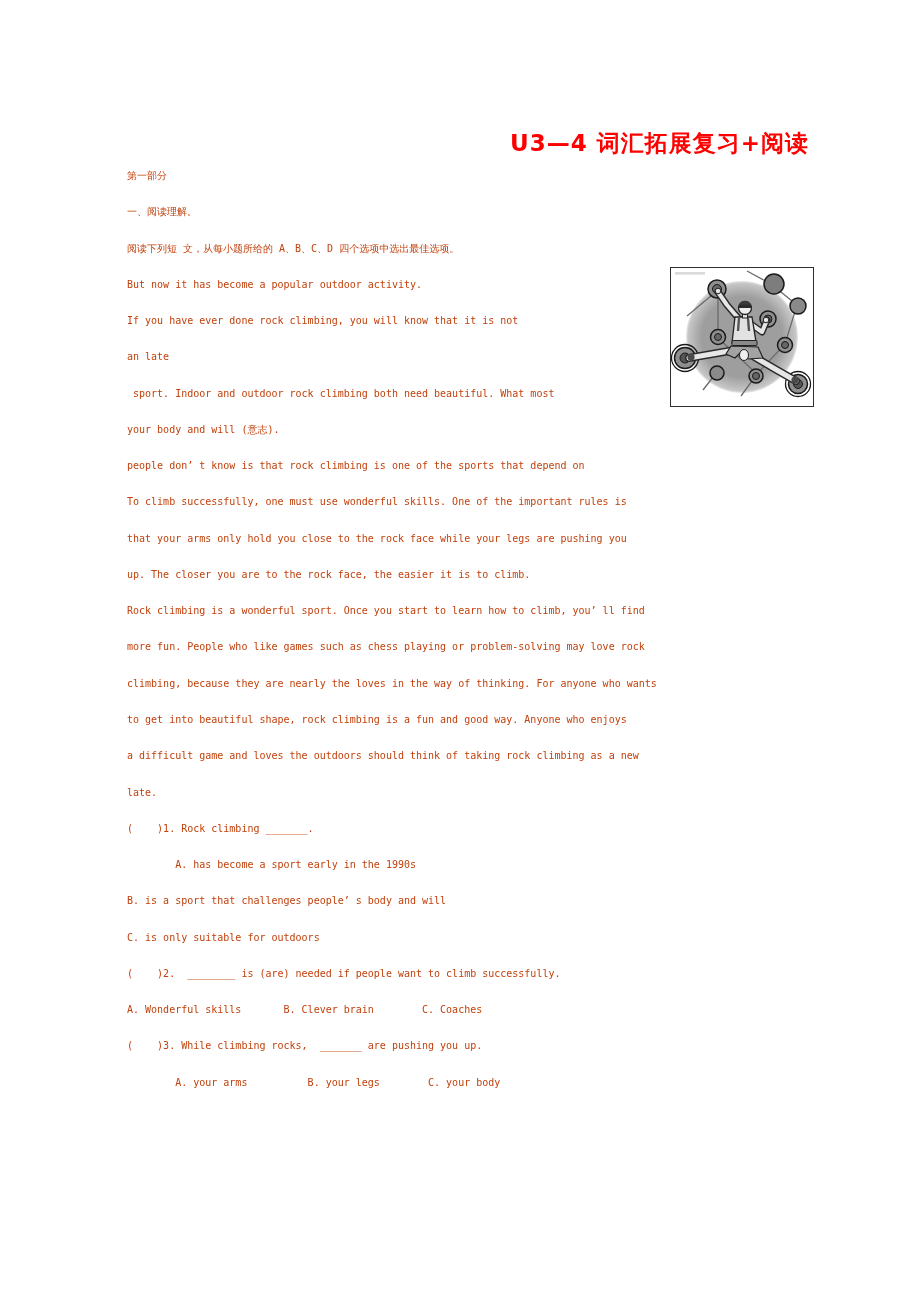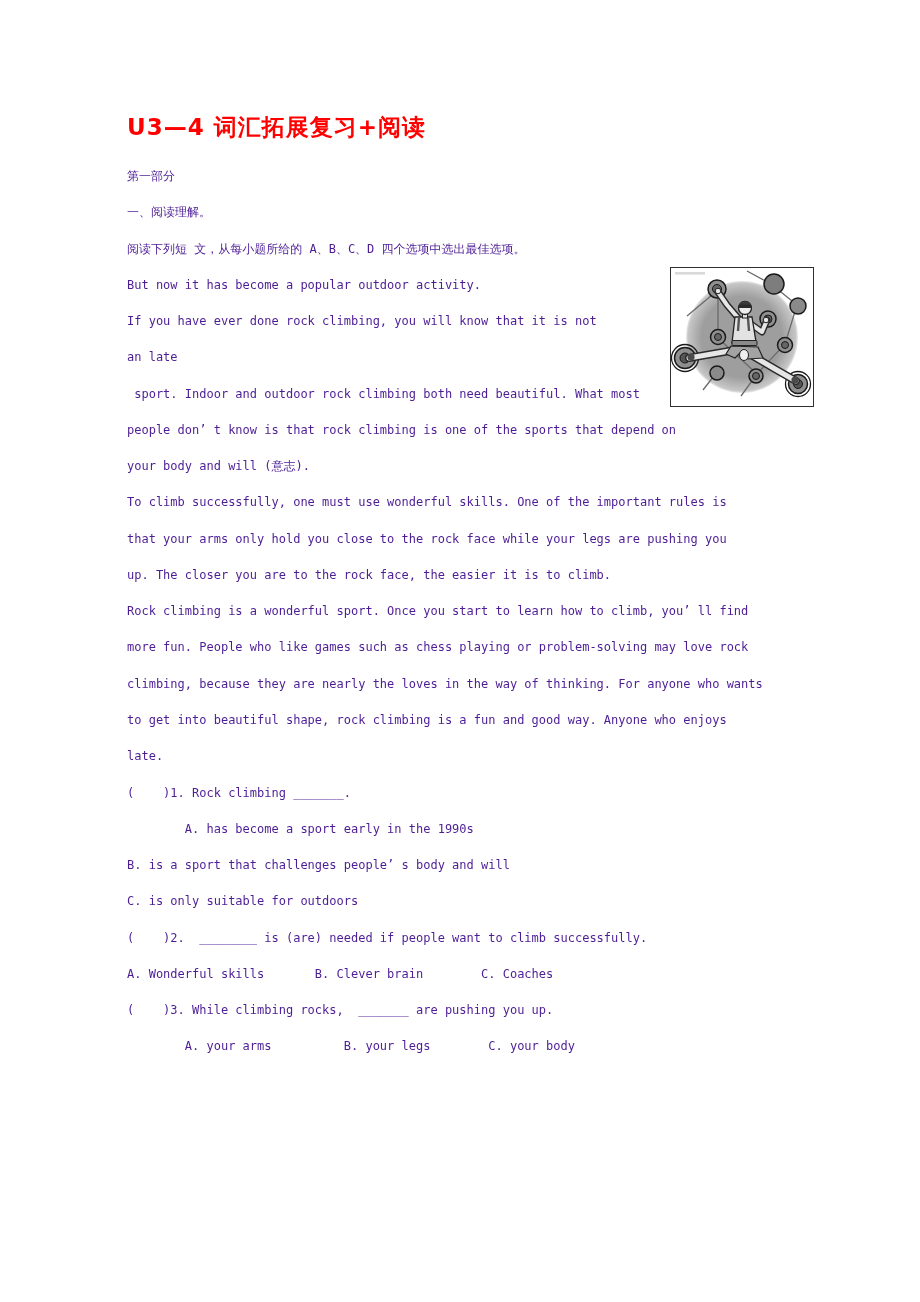--- a/index.html
+++ b/index.html
@@ -18,42 +18,42 @@
     position: relative;
     width: 920px;
     height: 1302px;
     background: #ffffff;
   }
   .doc-title {
     position: absolute;
     top: 112px;
     left: 127px;
     width: 666px;
-    margin: 0;
-    text-align: left;
+    margin: 16px;
+    text-align: right;
     font-family: "DejaVu Sans", "Liberation Sans", sans-serif;
     font-weight: bold;
     font-size: 23px;
     letter-spacing: 1px;
     color: #ff0000;
     white-space: pre;
   }
   .content {
     position: absolute;
     top: 158px;
     left: 127px;
     width: 740px;
     z-index: 2;
   }
   .line {
     height: 36.28px;
     line-height: 36.28px;
-    font-size: 12px;
+    font-size: 10px;
     white-space: pre;
-    color: #4c1d95;
+    color: #c2410c;
   }
   .figure-box {
     position: absolute;
     left: 670px;
     top: 267px;
     width: 144px;
     height: 140px;
     box-sizing: border-box;
     border: 1px solid #2f2f2f;
     background: #ffffff;
@@ -68,29 +68,30 @@
   <h1 class="doc-title" style="color: rgb(255, 0, 0);">U3—4 词汇拓展复习+阅读</h1>
 
   <div class="content">
     <div class="line">第一部分</div>
     <div class="line">一、阅读理解。</div>
     <div class="line">阅读下列短 文，从每小题所给的 A、B、C、D 四个选项中选出最佳选项。</div>
     <div class="line">But now it has become a popular outdoor activity.</div>
     <div class="line">If you have ever done rock climbing, you will know that it is not</div>
     <div class="line">an late</div>
     <div class="line"> sport. Indoor and outdoor rock climbing both need beautiful. What most</div>
+    <div class="line">your body and will (意志).</div>
     <div class="line">people don’ t know is that rock climbing is one of the sports that depend on</div>
-    <div class="line">your body and will (意志).</div>
     <div class="line">To climb successfully, one must use wonderful skills. One of the important rules is</div>
     <div class="line">that your arms only hold you close to the rock face while your legs are pushing you</div>
     <div class="line">up. The closer you are to the rock face, the easier it is to climb.</div>
     <div class="line">Rock climbing is a wonderful sport. Once you start to learn how to climb, you’ ll find</div>
     <div class="line">more fun. People who like games such as chess playing or problem-solving may love rock</div>
     <div class="line">climbing, because they are nearly the loves in the way of thinking. For anyone who wants</div>
     <div class="line">to get into beautiful shape, rock climbing is a fun and good way. Anyone who enjoys</div>
+    <div class="line">a difficult game and loves the outdoors should think of taking rock climbing as a new</div>
     <div class="line">late.</div>
     <div class="line">(    )1. Rock climbing _______.</div>
     <div class="line">        A. has become a sport early in the 1990s</div>
     <div class="line">B. is a sport that challenges people’ s body and will</div>
     <div class="line">C. is only suitable for outdoors</div>
     <div class="line">(    )2.  ________ is (are) needed if people want to climb successfully.</div>
     <div class="line">A. Wonderful skills       B. Clever brain        C. Coaches</div>
     <div class="line">(    )3. While climbing rocks,  _______ are pushing you up.</div>
     <div class="line">        A. your arms          B. your legs        C. your body</div>
   </div>

